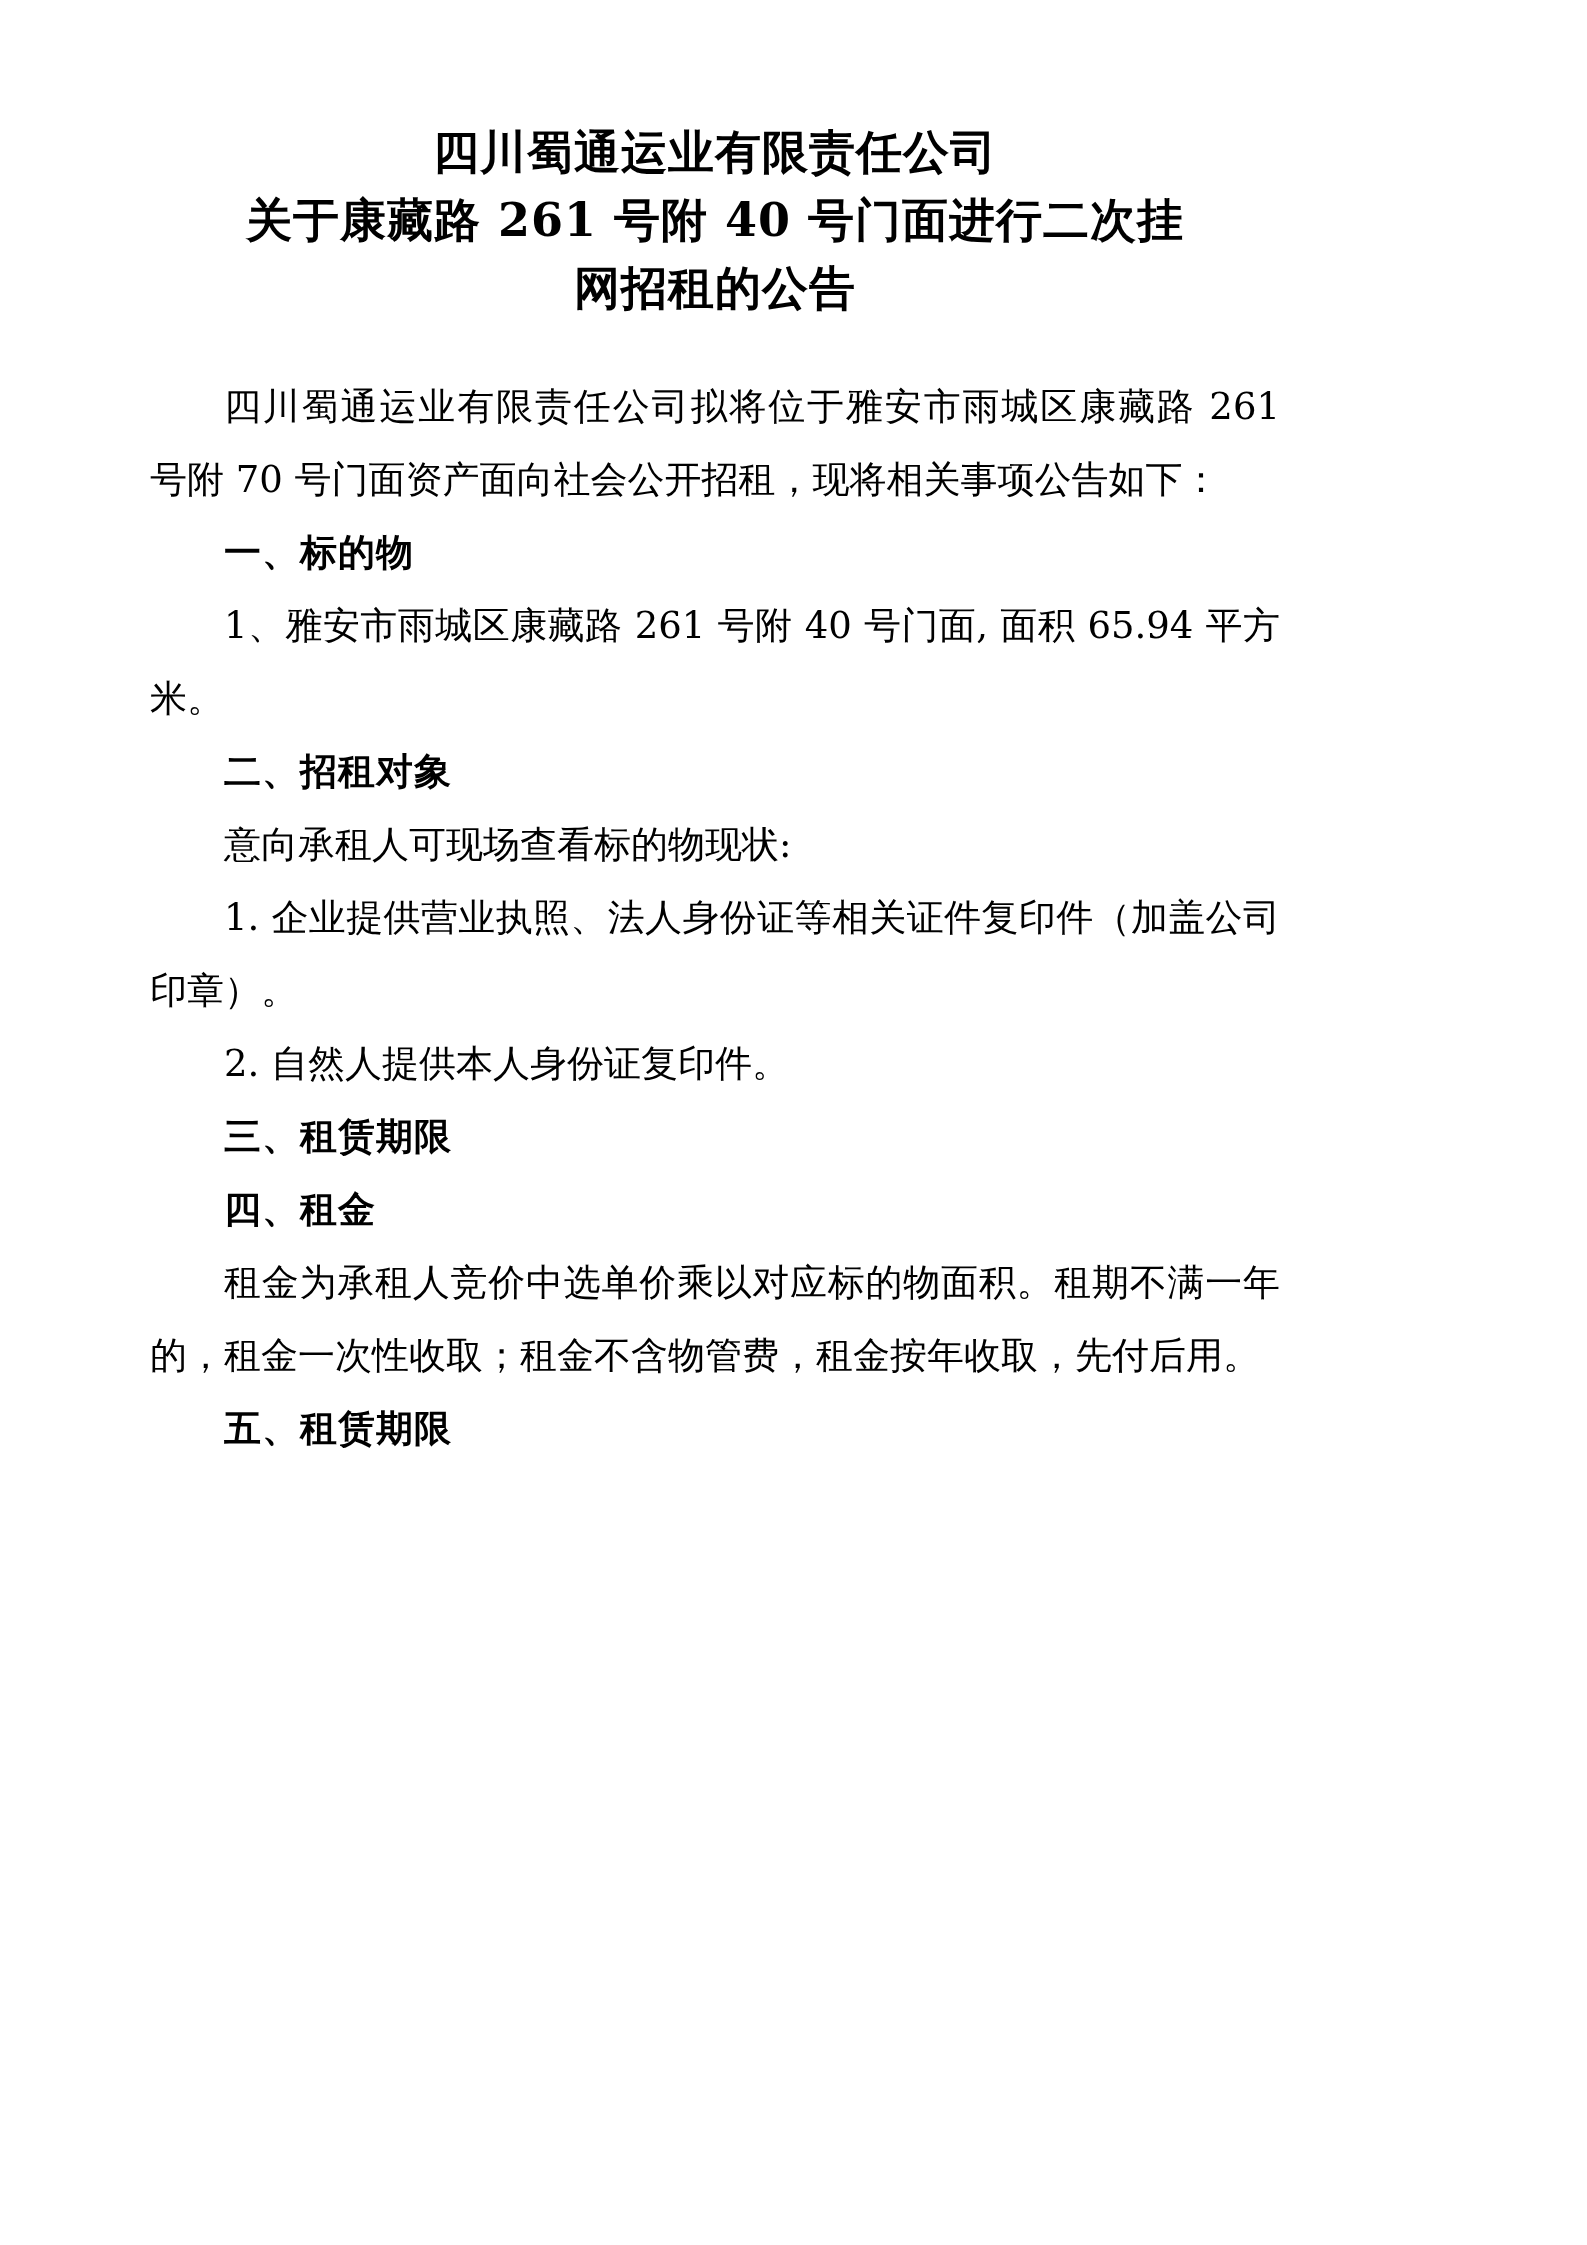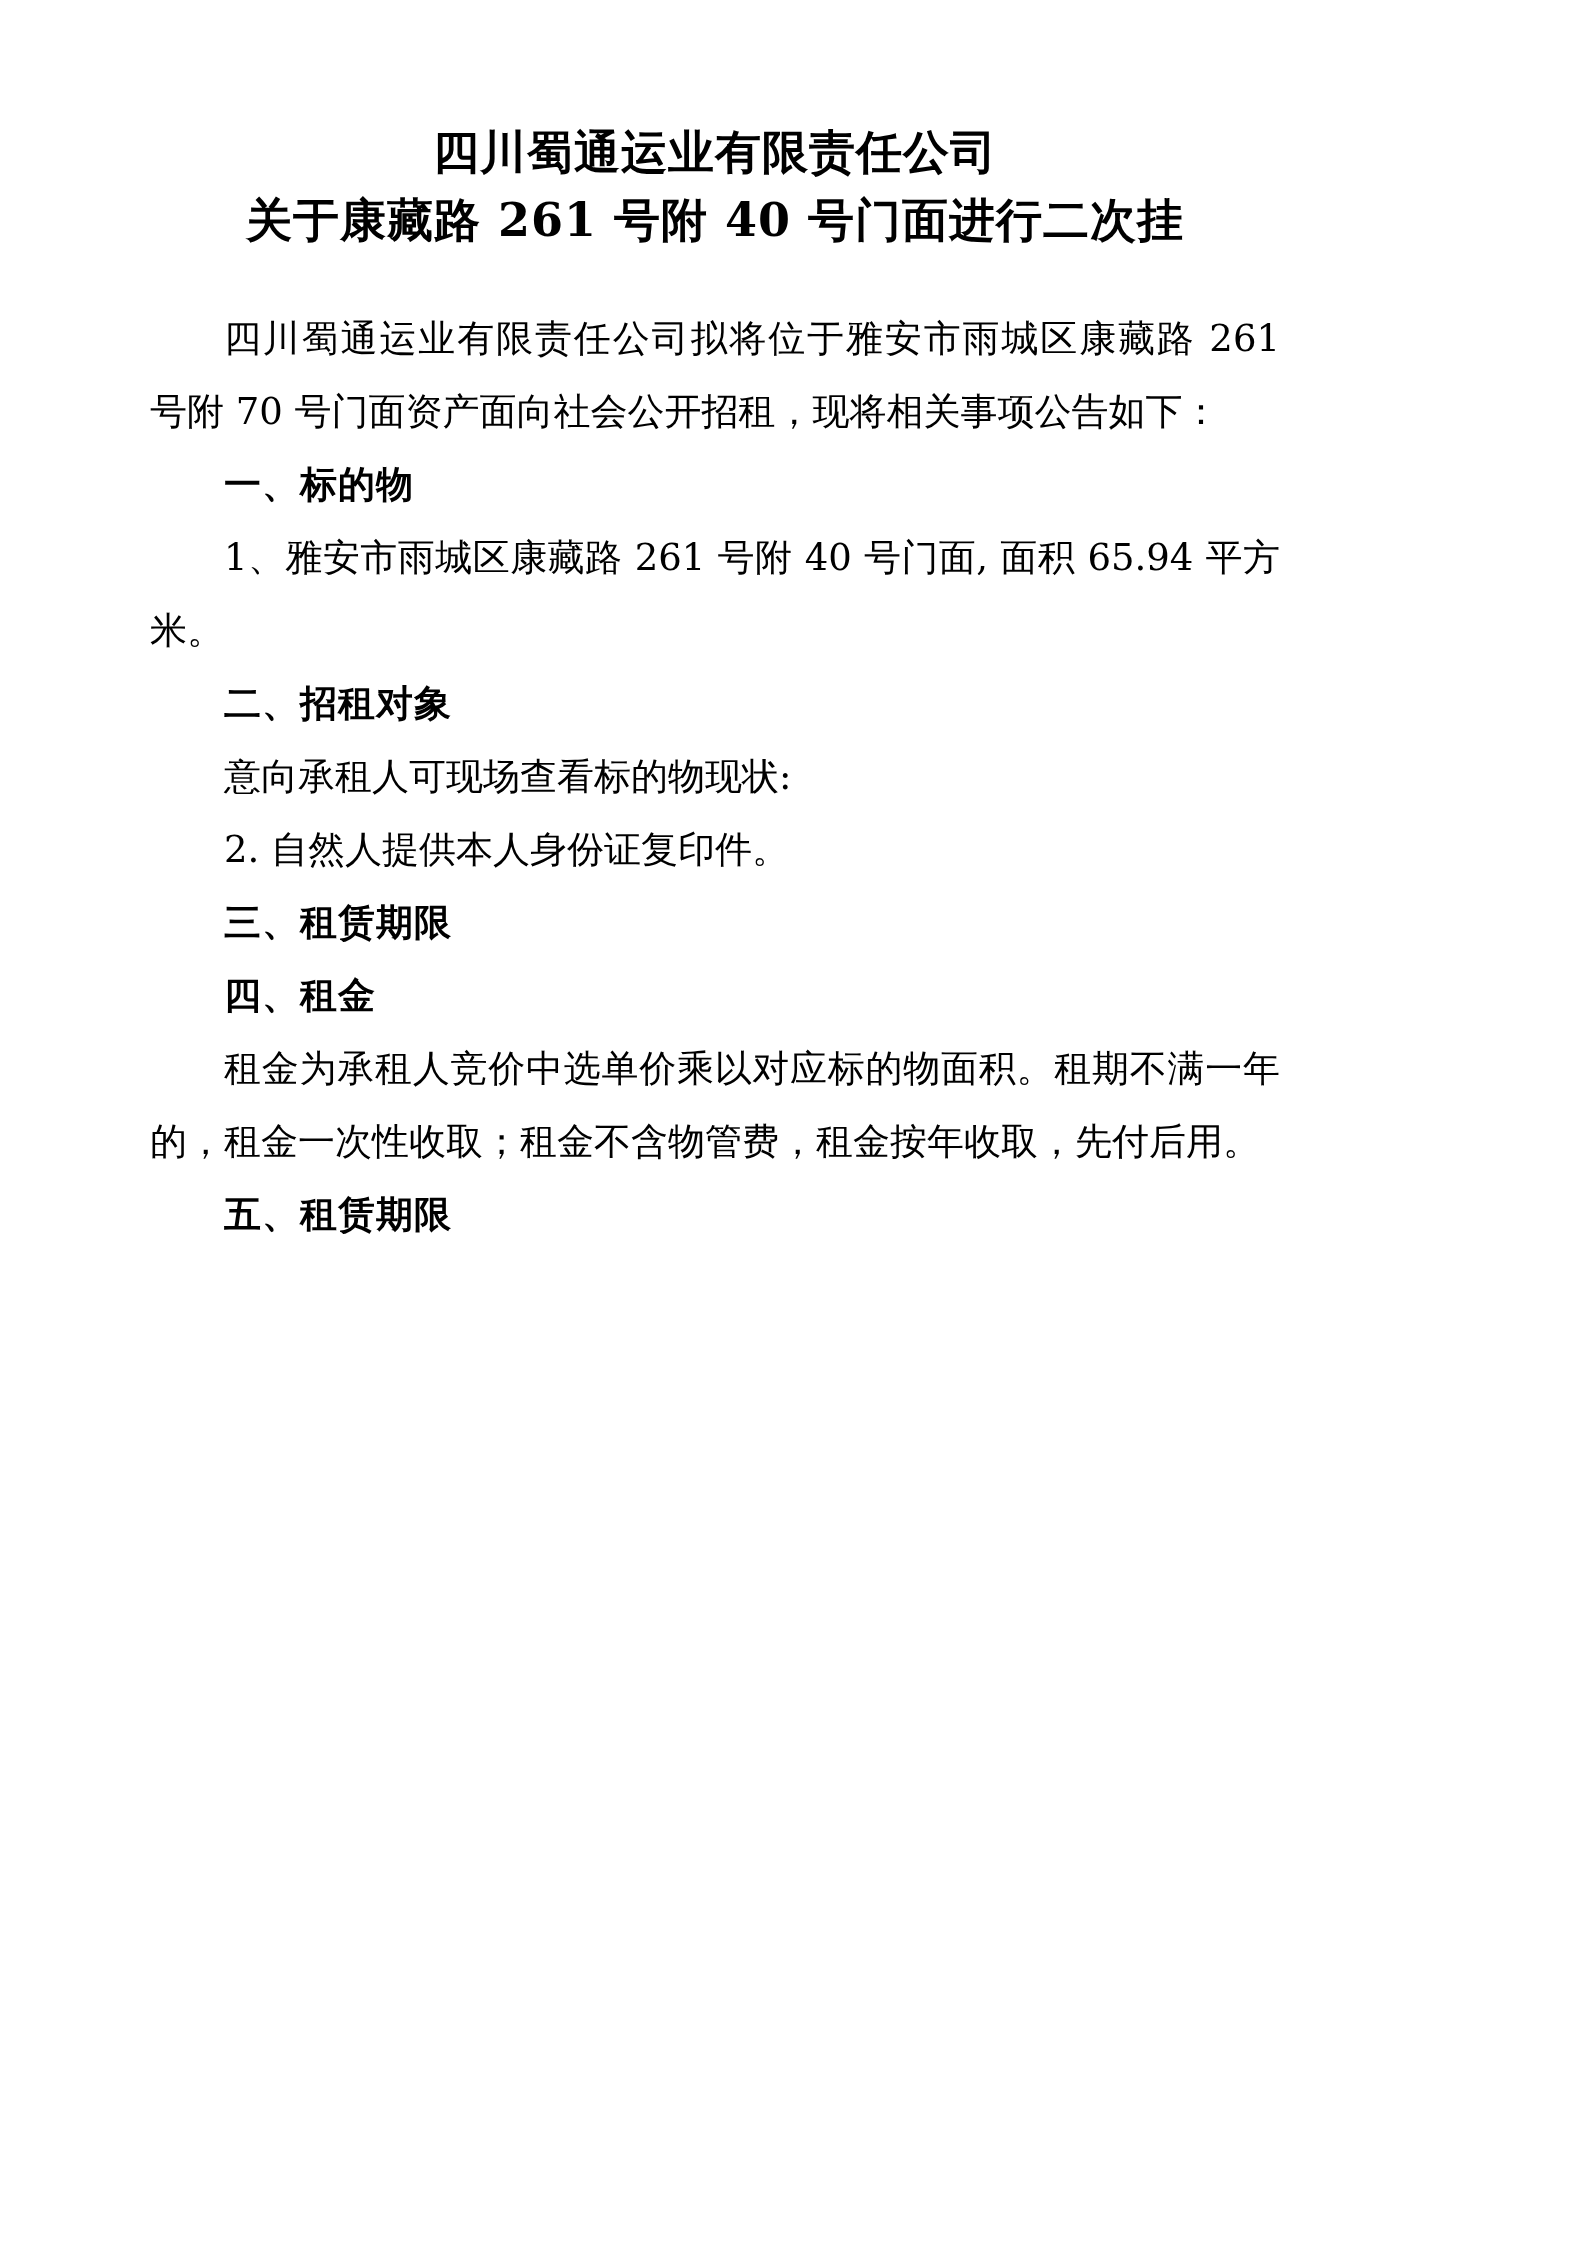--- a/index.html
+++ b/index.html
@@ -56,29 +56,31 @@
 </style>
 </head>
 <body>
 
 <div class="page">
 
   <div class="title-block">
     <h1 class="doc-title">
       <span class="title-line">四川蜀通运业有限责任公司</span>
       <span class="title-line">关于康藏路 261 号附 40 号门面进行二次挂</span>
+      <span class="title-line">网招租的公告</span>
     </h1>
   </div>
 
   <div class="body-block">
     <p class="para">四川蜀通运业有限责任公司拟将位于雅安市雨城区康藏路 261 号附 70 号门面资产面向社会公开招租，现将相关事项公告如下：</p>
     <p class="heading">一、标的物</p>
     <p class="para">1、雅安市雨城区康藏路 261 号附 40 号门面, 面积 65.94 平方米。</p>
     <p class="heading">二、招租对象</p>
     <p class="para">意向承租人可现场查看标的物现状:</p>
+    <p class="para">1. 企业提供营业执照、法人身份证等相关证件复印件（加盖公司印章）。</p>
     <p class="para">2. 自然人提供本人身份证复印件。</p>
     <p class="heading">三、租赁期限</p>
     <p class="heading">四、租金</p>
     <p class="para">租金为承租人竞价中选单价乘以对应标的物面积。租期不满一年的，租金一次性收取；租金不含物管费，租金按年收取，先付后用。</p>
     <p class="heading">五、租赁期限</p>
   </div>
 
 </div>
 
 </body></html>

